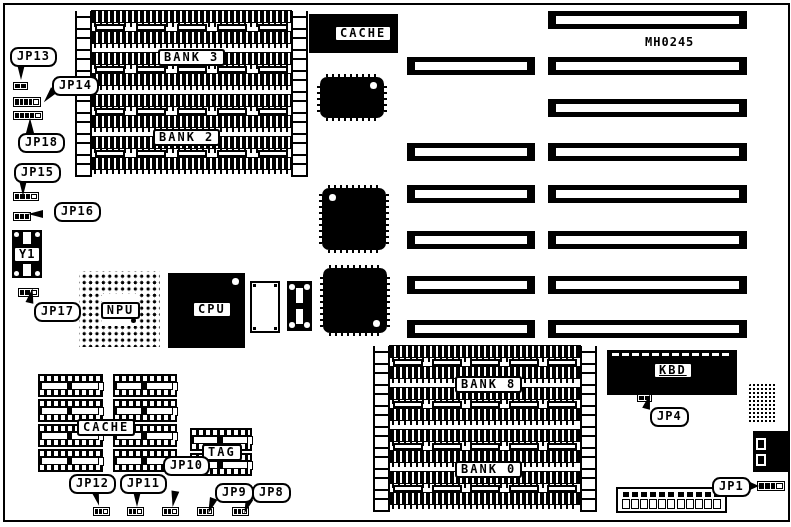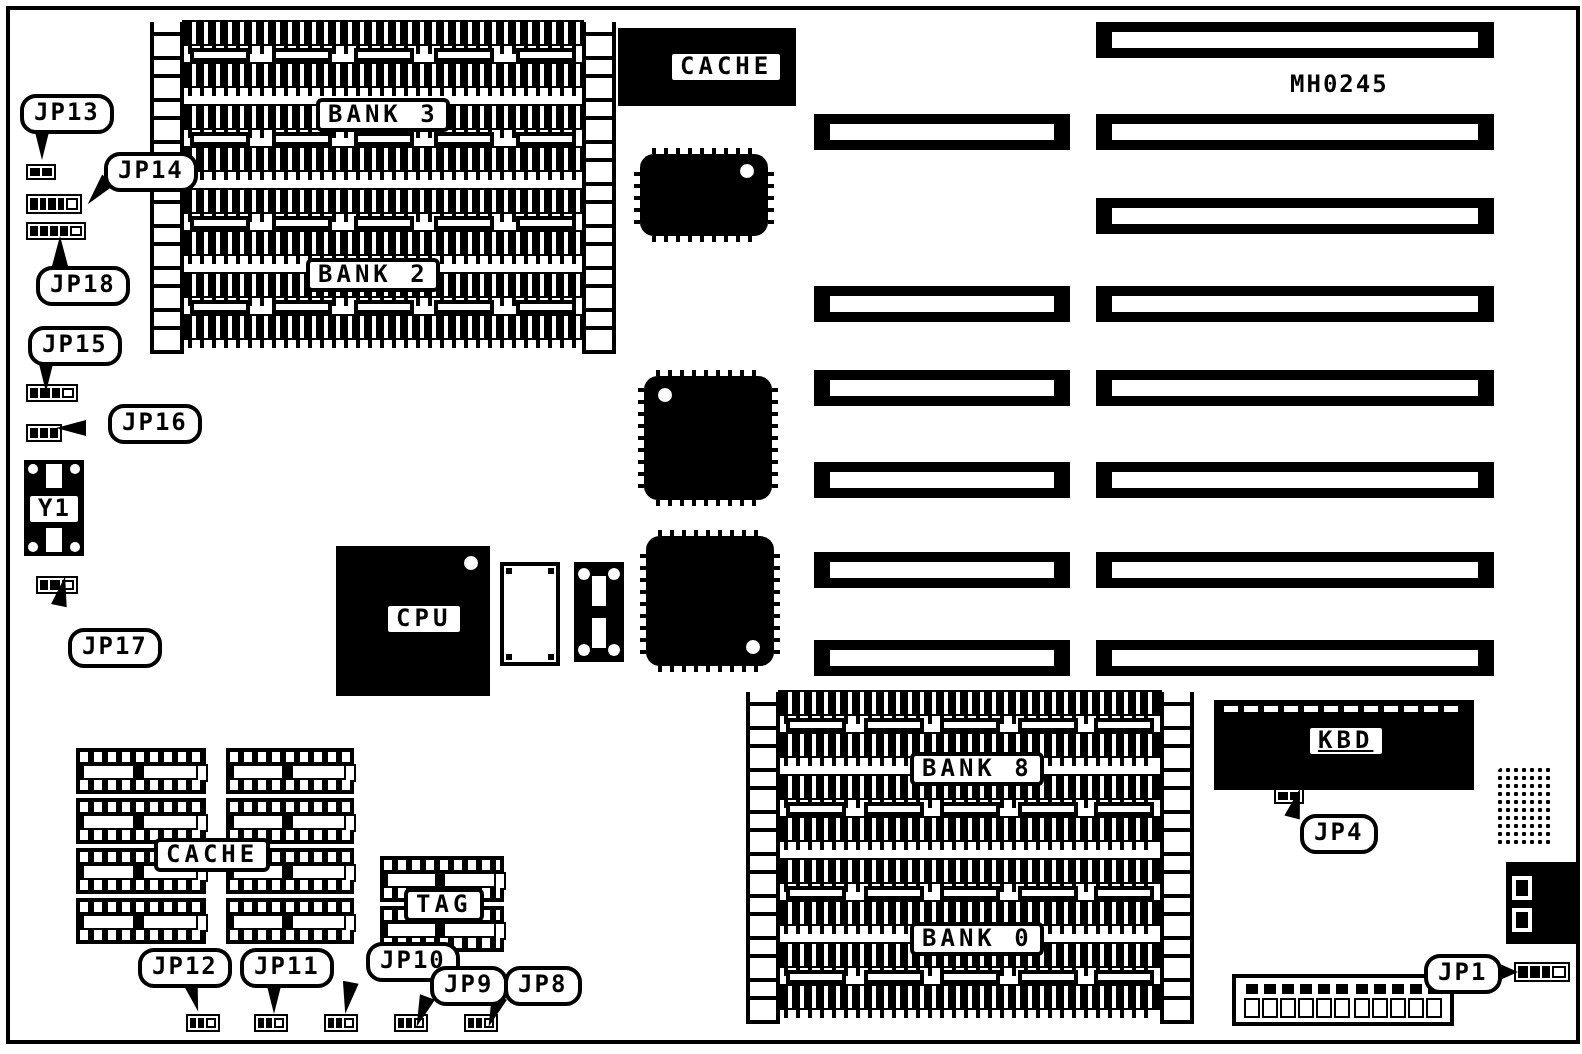--- a/index.html
+++ b/index.html
@@ -284,20 +284,26 @@
     <div class="wdot" style="left:7px;top:6px;"></div>
   </div>
   <div class="qfp" style="left:323px;top:268px;width:64px;height:65px;">
     <div class="qp qp-t"></div>
       <div class="qp qp-b"></div>
       <div class="qp qp-l"></div>
       <div class="qp qp-r"></div>
     <div class="wdot" style="right:7px;bottom:6px;"></div>
   </div>
 
+  <div class="npu" style="left:79px;top:271px;width:81px;height:76px;">
+    <div class="npu-center">
+      <div class="boxlabel">NPU</div>
+      <div class="bdot" style="right:3px;bottom:3px;"></div>
+    </div>
+  </div>
   <div class="blackchip" style="left:168px;top:273px;width:77px;height:75px;">
     <div class="wdot" style="right:6px;top:5px;"></div>
   </div>
   <div class="boxlabel" style="left:192px;top:301px;">CPU</div>
 
   <div class="whitesock" style="left:250px;top:281px;width:26px;height:48px;">
     <div class="cm" style="left:1px;top:1px;"></div>
       <div class="cm" style="right:1px;top:1px;"></div>
     <div class="cm" style="left:1px;bottom:1px;"></div>
       <div class="cm" style="right:1px;bottom:1px;"></div>
@@ -359,21 +365,21 @@
   <div class="callout" style="left:10px;top:47px;">JP13</div>
   <div class="tail t-down" style="left:17px;top:64px;"></div>
   <div class="callout" style="left:52px;top:76px;">JP14</div>
   <div class="tail t-down" style="left:45px;top:88px;transform:rotate(40deg);"></div>
   <div class="callout" style="left:18px;top:133px;">JP18</div>
   <div class="tail t-up" style="left:26px;top:118px;"></div>
   <div class="callout" style="left:14px;top:163px;">JP15</div>
   <div class="tail t-down" style="left:19px;top:180px;"></div>
   <div class="callout" style="left:42px;top:202px;margin-left:12px;">JP16</div>
   <div class="tail t-left" style="left:28px;top:210px;"></div>
-  <div class="callout" style="left:34px;top:302px;margin-top:12px;">JP17</div>
+  <div class="callout" style="left:34px;top:302px;">JP17</div>
   <div class="tail t-up" style="left:27px;top:288px;transform:rotate(12deg);"></div>
 
   <div class="dip" style="left:38px;top:374px;width:65px;height:23px;">
       <div class="dip-bars"></div>
       <div class="dip-notch"></div>
     </div>
   <div class="dip" style="left:38px;top:399px;width:65px;height:23px;">
       <div class="dip-bars"></div>
       <div class="dip-notch"></div>
     </div>
@@ -435,21 +441,21 @@
   <div class="jblock" style="left:232px;top:507px;width:17px;height:9px;">
       <i></i>
       <i></i>
       <i class="open"></i>
     </div>
 
   <div class="callout" style="left:69px;top:474px;">JP12</div>
   <div class="tail t-down" style="left:93px;top:490px;transform:rotate(-15deg);"></div>
   <div class="callout" style="left:120px;top:474px;">JP11</div>
   <div class="tail t-down" style="left:133px;top:491px;"></div>
-  <div class="callout" style="left:163px;top:471px;margin-left:20px;">JP10</div>
+  <div class="callout" style="left:163px;top:456px;">JP10</div>
   <div class="tail t-down" style="left:170px;top:491px;transform:rotate(10deg);"></div>
   <div class="callout" style="left:215px;top:483px;">JP9</div>
   <div class="tail t-down" style="left:207px;top:498px;transform:rotate(20deg);"></div>
   <div class="callout" style="left:252px;top:483px;">JP8</div>
   <div class="tail t-down" style="left:243px;top:498px;transform:rotate(20deg);"></div>
 
   <div class="blackchip" style="left:607px;top:350px;width:130px;height:45px;">
     <div class="kbd-dash"></div>
   </div>
   <div class="boxlabel" style="left:653px;top:362px;text-decoration:underline;">KBD</div>

